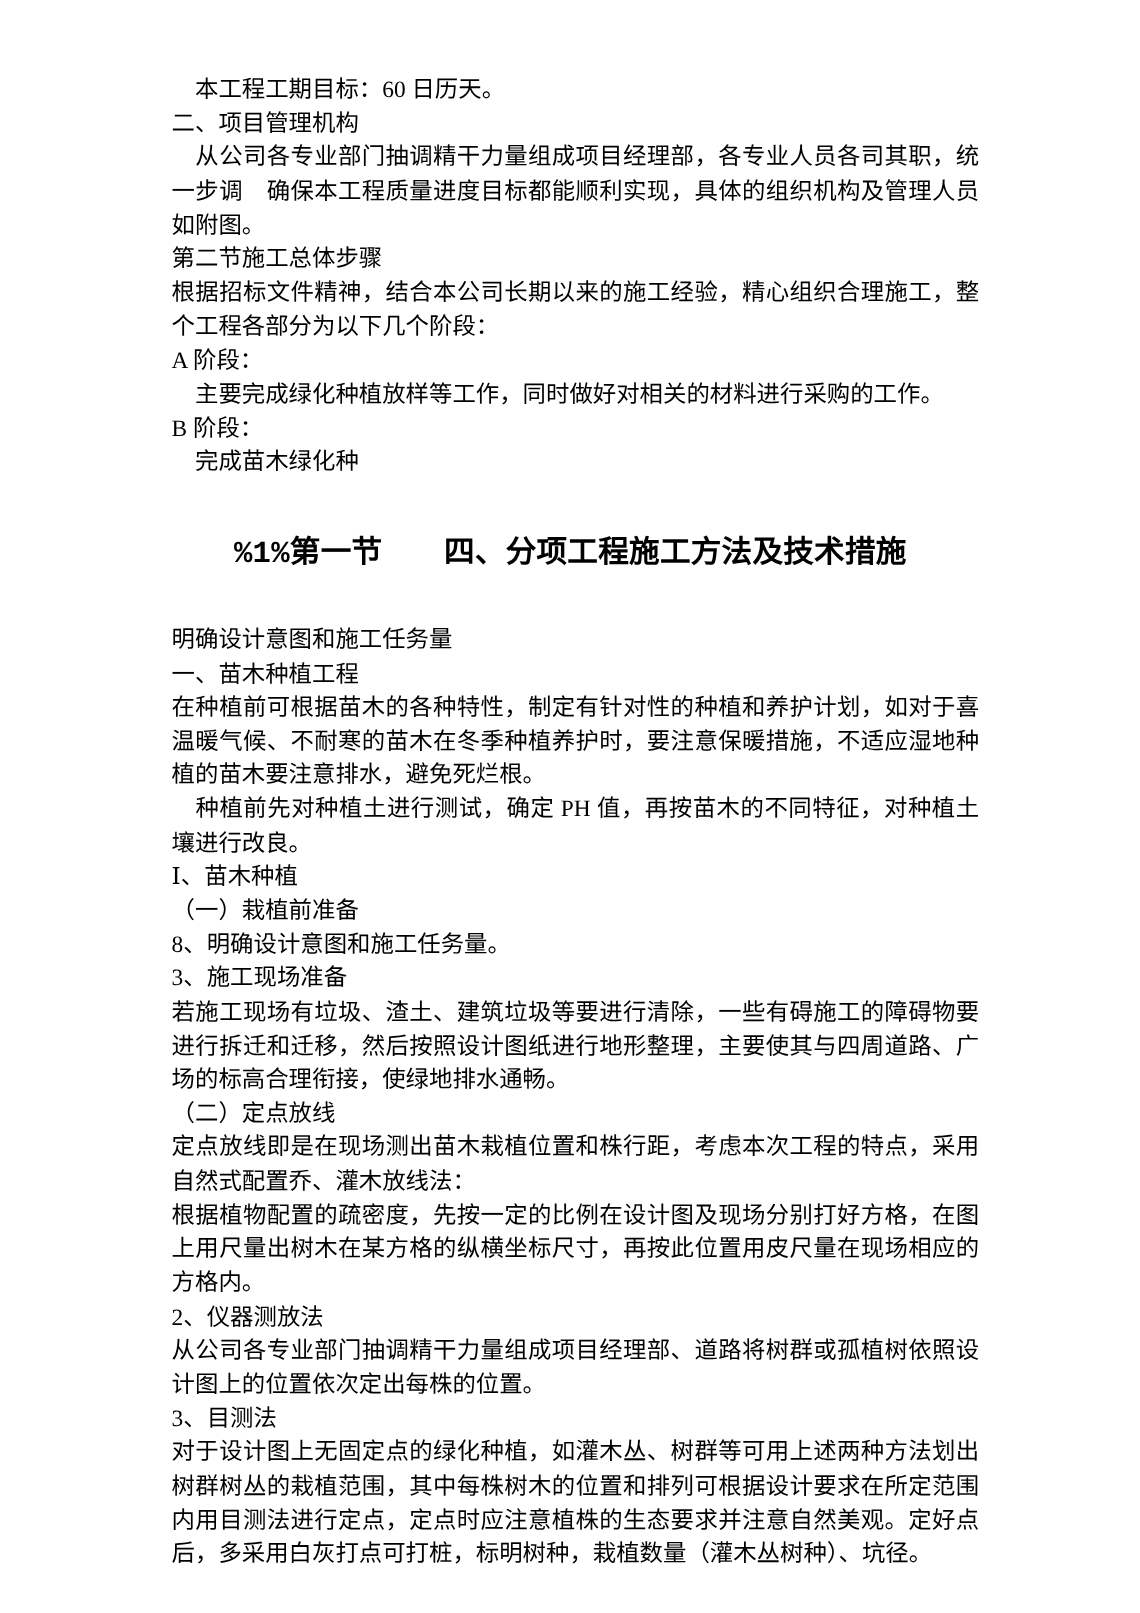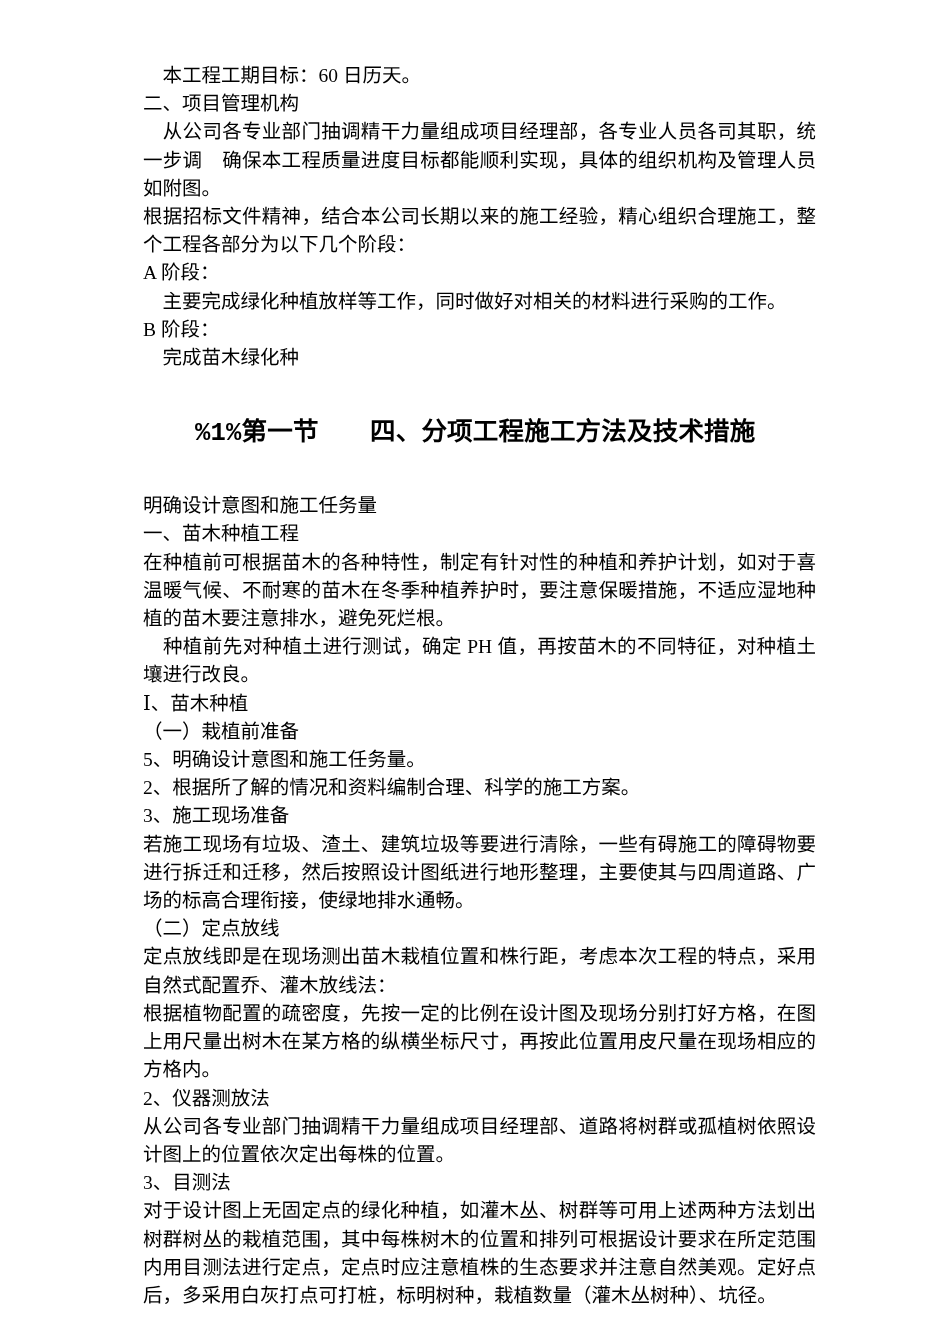--- a/index.html
+++ b/index.html
@@ -62,40 +62,40 @@
 </style>
 </head>
 <body>
 
 <div class="page">
   <div class="doc-body">
 
     <p class="line">　本工程工期目标：60 日历天。</p>
     <p class="line">二、项目管理机构</p>
     <p class="para">　从公司各专业部门抽调精干力量组成项目经理部，各专业人员各司其职，统一步调　确保本工程质量进度目标都能顺利实现，具体的组织机构及管理人员如附图。</p>
+    <p class="line">第二节施工总体步骤</p>
     <p class="para">根据招标文件精神，结合本公司长期以来的施工经验，精心组织合理施工，整个工程各部分为以下几个阶段：</p>
     <p class="line">A 阶段：</p>
     <p class="line">　主要完成绿化种植放样等工作，同时做好对相关的材料进行采购的工作。</p>
     <p class="line">B 阶段：</p>
     <p class="line">　完成苗木绿化种</p>
 
     <div class="gap-before-heading"></div>
 
     <h1 class="heading">%1%第一节　　四、分项工程施工方法及技术措施</h1>
 
     <div class="gap-after-heading"></div>
 
     <p class="line">明确设计意图和施工任务量</p>
     <p class="line">一、苗木种植工程</p>
     <p class="para">在种植前可根据苗木的各种特性，制定有针对性的种植和养护计划，如对于喜温暖气候、不耐寒的苗木在冬季种植养护时，要注意保暖措施，不适应湿地种植的苗木要注意排水，避免死烂根。</p>
     <p class="para">　种植前先对种植土进行测试，确定 PH 值，再按苗木的不同特征，对种植土壤进行改良。</p>
     <p class="line">Ⅰ、苗木种植</p>
     <p class="line">（一）栽植前准备</p>
-    <p class="line">5、明确设计意图和施工任务量。</p>
-    <p class="line">2、根据所了解的情况和资料编制合理、科学的施工方案。</p>
+    <p class="line">8、明确设计意图和施工任务量。</p>
     <p class="line">3、施工现场准备</p>
     <p class="para">若施工现场有垃圾、渣土、建筑垃圾等要进行清除，一些有碍施工的障碍物要进行拆迁和迁移，然后按照设计图纸进行地形整理，主要使其与四周道路、广场的标高合理衔接，使绿地排水通畅。</p>
     <p class="line">（二）定点放线</p>
     <p class="para">定点放线即是在现场测出苗木栽植位置和株行距，考虑本次工程的特点，采用自然式配置乔、灌木放线法：</p>
     <p class="para">根据植物配置的疏密度，先按一定的比例在设计图及现场分别打好方格，在图上用尺量出树木在某方格的纵横坐标尺寸，再按此位置用皮尺量在现场相应的方格内。</p>
     <p class="line">2、仪器测放法</p>
     <p class="para">从公司各专业部门抽调精干力量组成项目经理部、道路将树群或孤植树依照设计图上的位置依次定出每株的位置。</p>
     <p class="line">3、目测法</p>
     <p class="para">对于设计图上无固定点的绿化种植，如灌木丛、树群等可用上述两种方法划出树群树丛的栽植范围，其中每株树木的位置和排列可根据设计要求在所定范围内用目测法进行定点，定点时应注意植株的生态要求并注意自然美观。定好点后，多采用白灰打点可打桩，标明树种，栽植数量（灌木丛树种）、坑径。</p>
 

